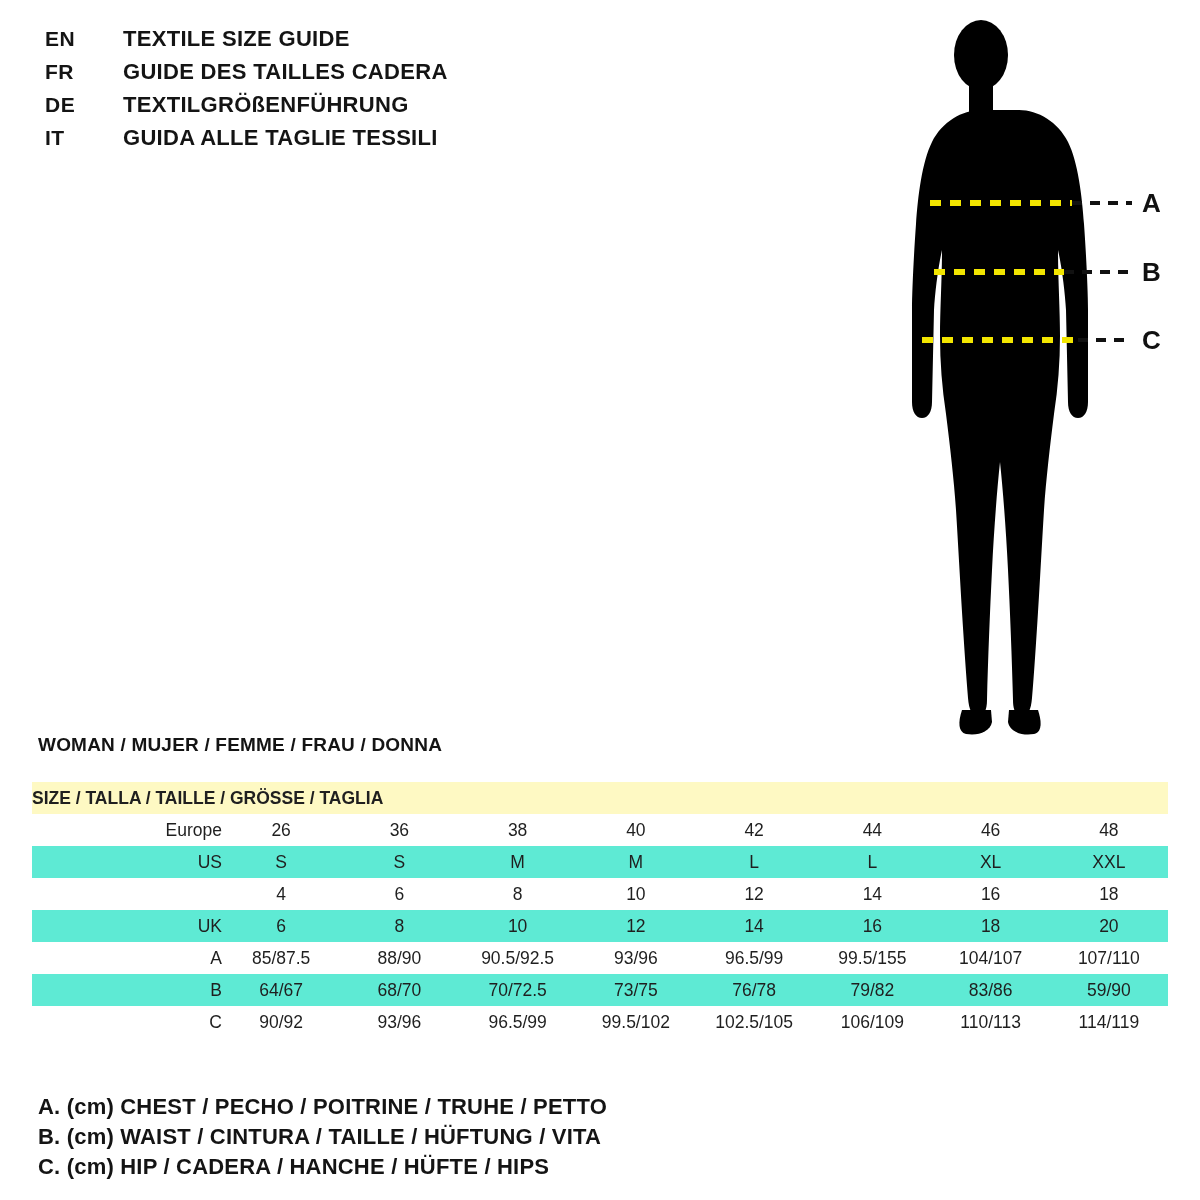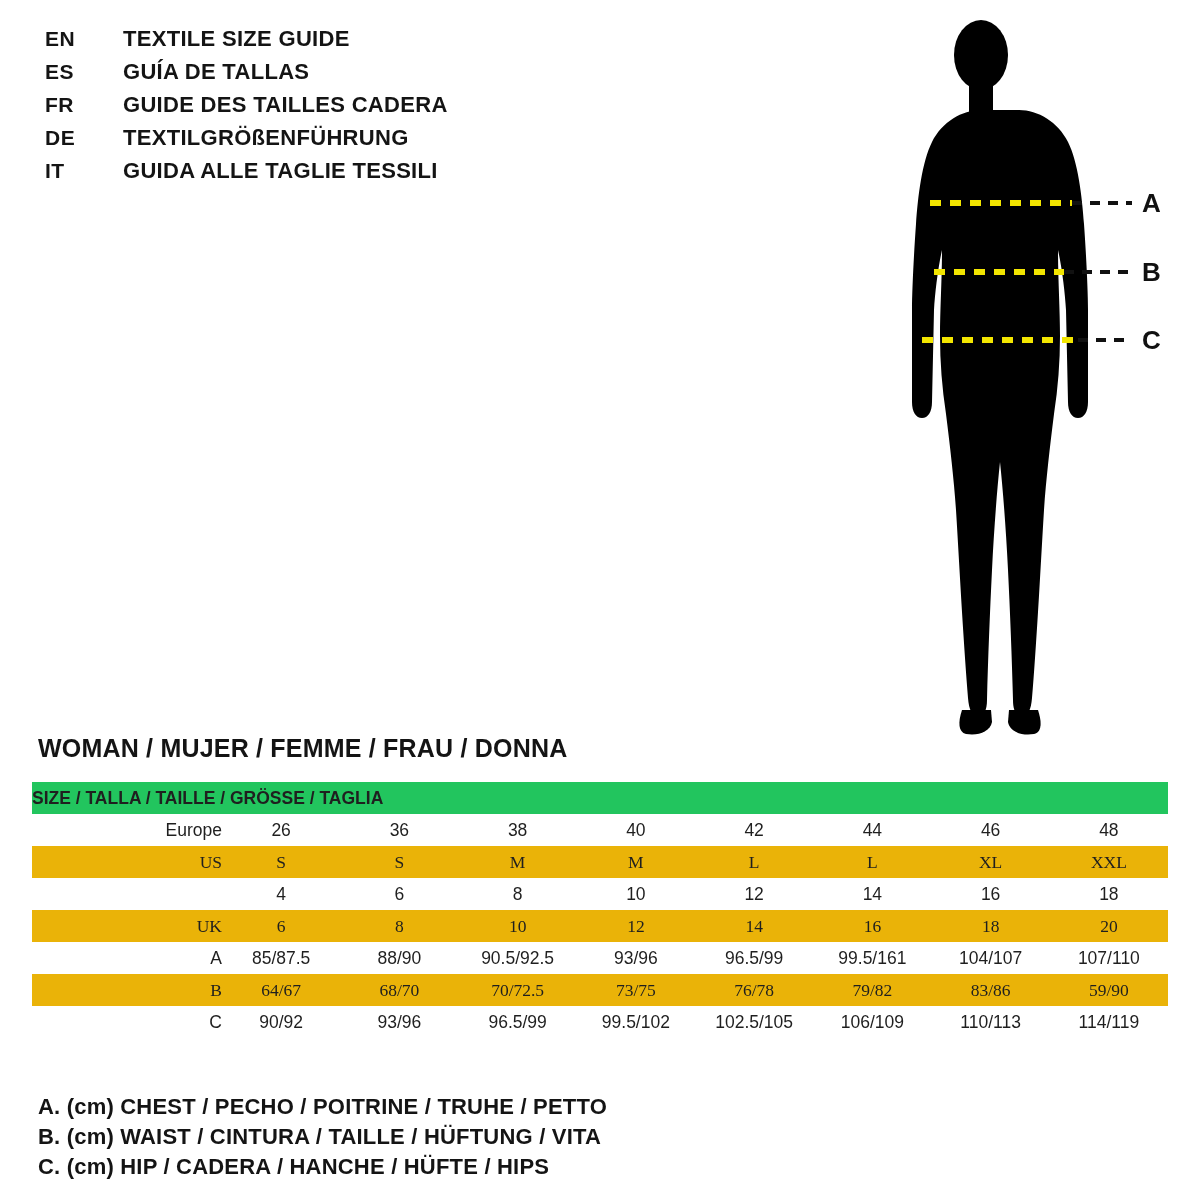--- a/index.html
+++ b/index.html
@@ -52,21 +52,21 @@
     width: 330px;
     height: 730px;
   }
   .figure-wrap svg { display: block; }
 
   
   .section-caption {
     position: absolute;
     left: 38px;
     top: 734px;
-    font-size: 25px;
+    font-size: 19px;
     font-weight: bold;
     letter-spacing: 0.2px;
     color: #141414;
   }
 
   
   .table-wrap {
     position: absolute;
     left: 32px;
     top: 782px;
@@ -78,30 +78,30 @@
     table-layout: fixed;
   }
   table.size-table td {
     font-size: 17.5px;
     color: #1f1f1f;
     height: 32px;
     padding: 0;
     vertical-align: middle;
   }
   .row-head {
-    background: #22c55e;
+    background: #fef9c3;
   }
   .row-head td {
     font-weight: bold;
     font-size: 17.5px;
     color: #1a1a1a;
     padding-left: 10px;
     height: 30px;
   }
-  .row-alt { background: #eab308; font-family: Liberation Serif, serif; }
+  .row-alt { background: #5eead4; }
   .row-plain { background: #ffffff; }
   td.label-cell {
     padding-left: 10px;
     text-align: right;
     width: 190px;
   }
   td.val-cell {
     text-align: center;
   }
 
@@ -121,24 +121,20 @@
     white-space: nowrap;
   }
 </style>
 </head>
 <body>
 
 <div class="titles">
   <div class="title-row">
     <span class="title-lang">EN</span>
     <span class="title-text">TEXTILE SIZE GUIDE</span>
-  </div>
-  <div class="title-row">
-    <span class="title-lang">ES</span>
-    <span class="title-text">GUÍA DE TALLAS</span>
   </div>
   <div class="title-row">
     <span class="title-lang">FR</span>
     <span class="title-text">GUIDE DES TAILLES CADERA</span>
   </div>
   <div class="title-row">
     <span class="title-lang">DE</span>
     <span class="title-text">TEXTILGRÖßENFÜHRUNG</span>
   </div>
   <div class="title-row">
@@ -275,21 +271,21 @@
         <td class="val-cell">20</td>
       </tr>
 
       <tr class="row-plain">
         <td class="label-cell">A</td>
         <td class="val-cell">85/87.5</td>
         <td class="val-cell">88/90</td>
         <td class="val-cell">90.5/92.5</td>
         <td class="val-cell">93/96</td>
         <td class="val-cell">96.5/99</td>
-        <td class="val-cell">99.5/161</td>
+        <td class="val-cell">99.5/155</td>
         <td class="val-cell">104/107</td>
         <td class="val-cell">107/110</td>
       </tr>
 
       <tr class="row-alt">
         <td class="label-cell">B</td>
         <td class="val-cell">64/67</td>
         <td class="val-cell">68/70</td>
         <td class="val-cell">70/72.5</td>
         <td class="val-cell">73/75</td>

